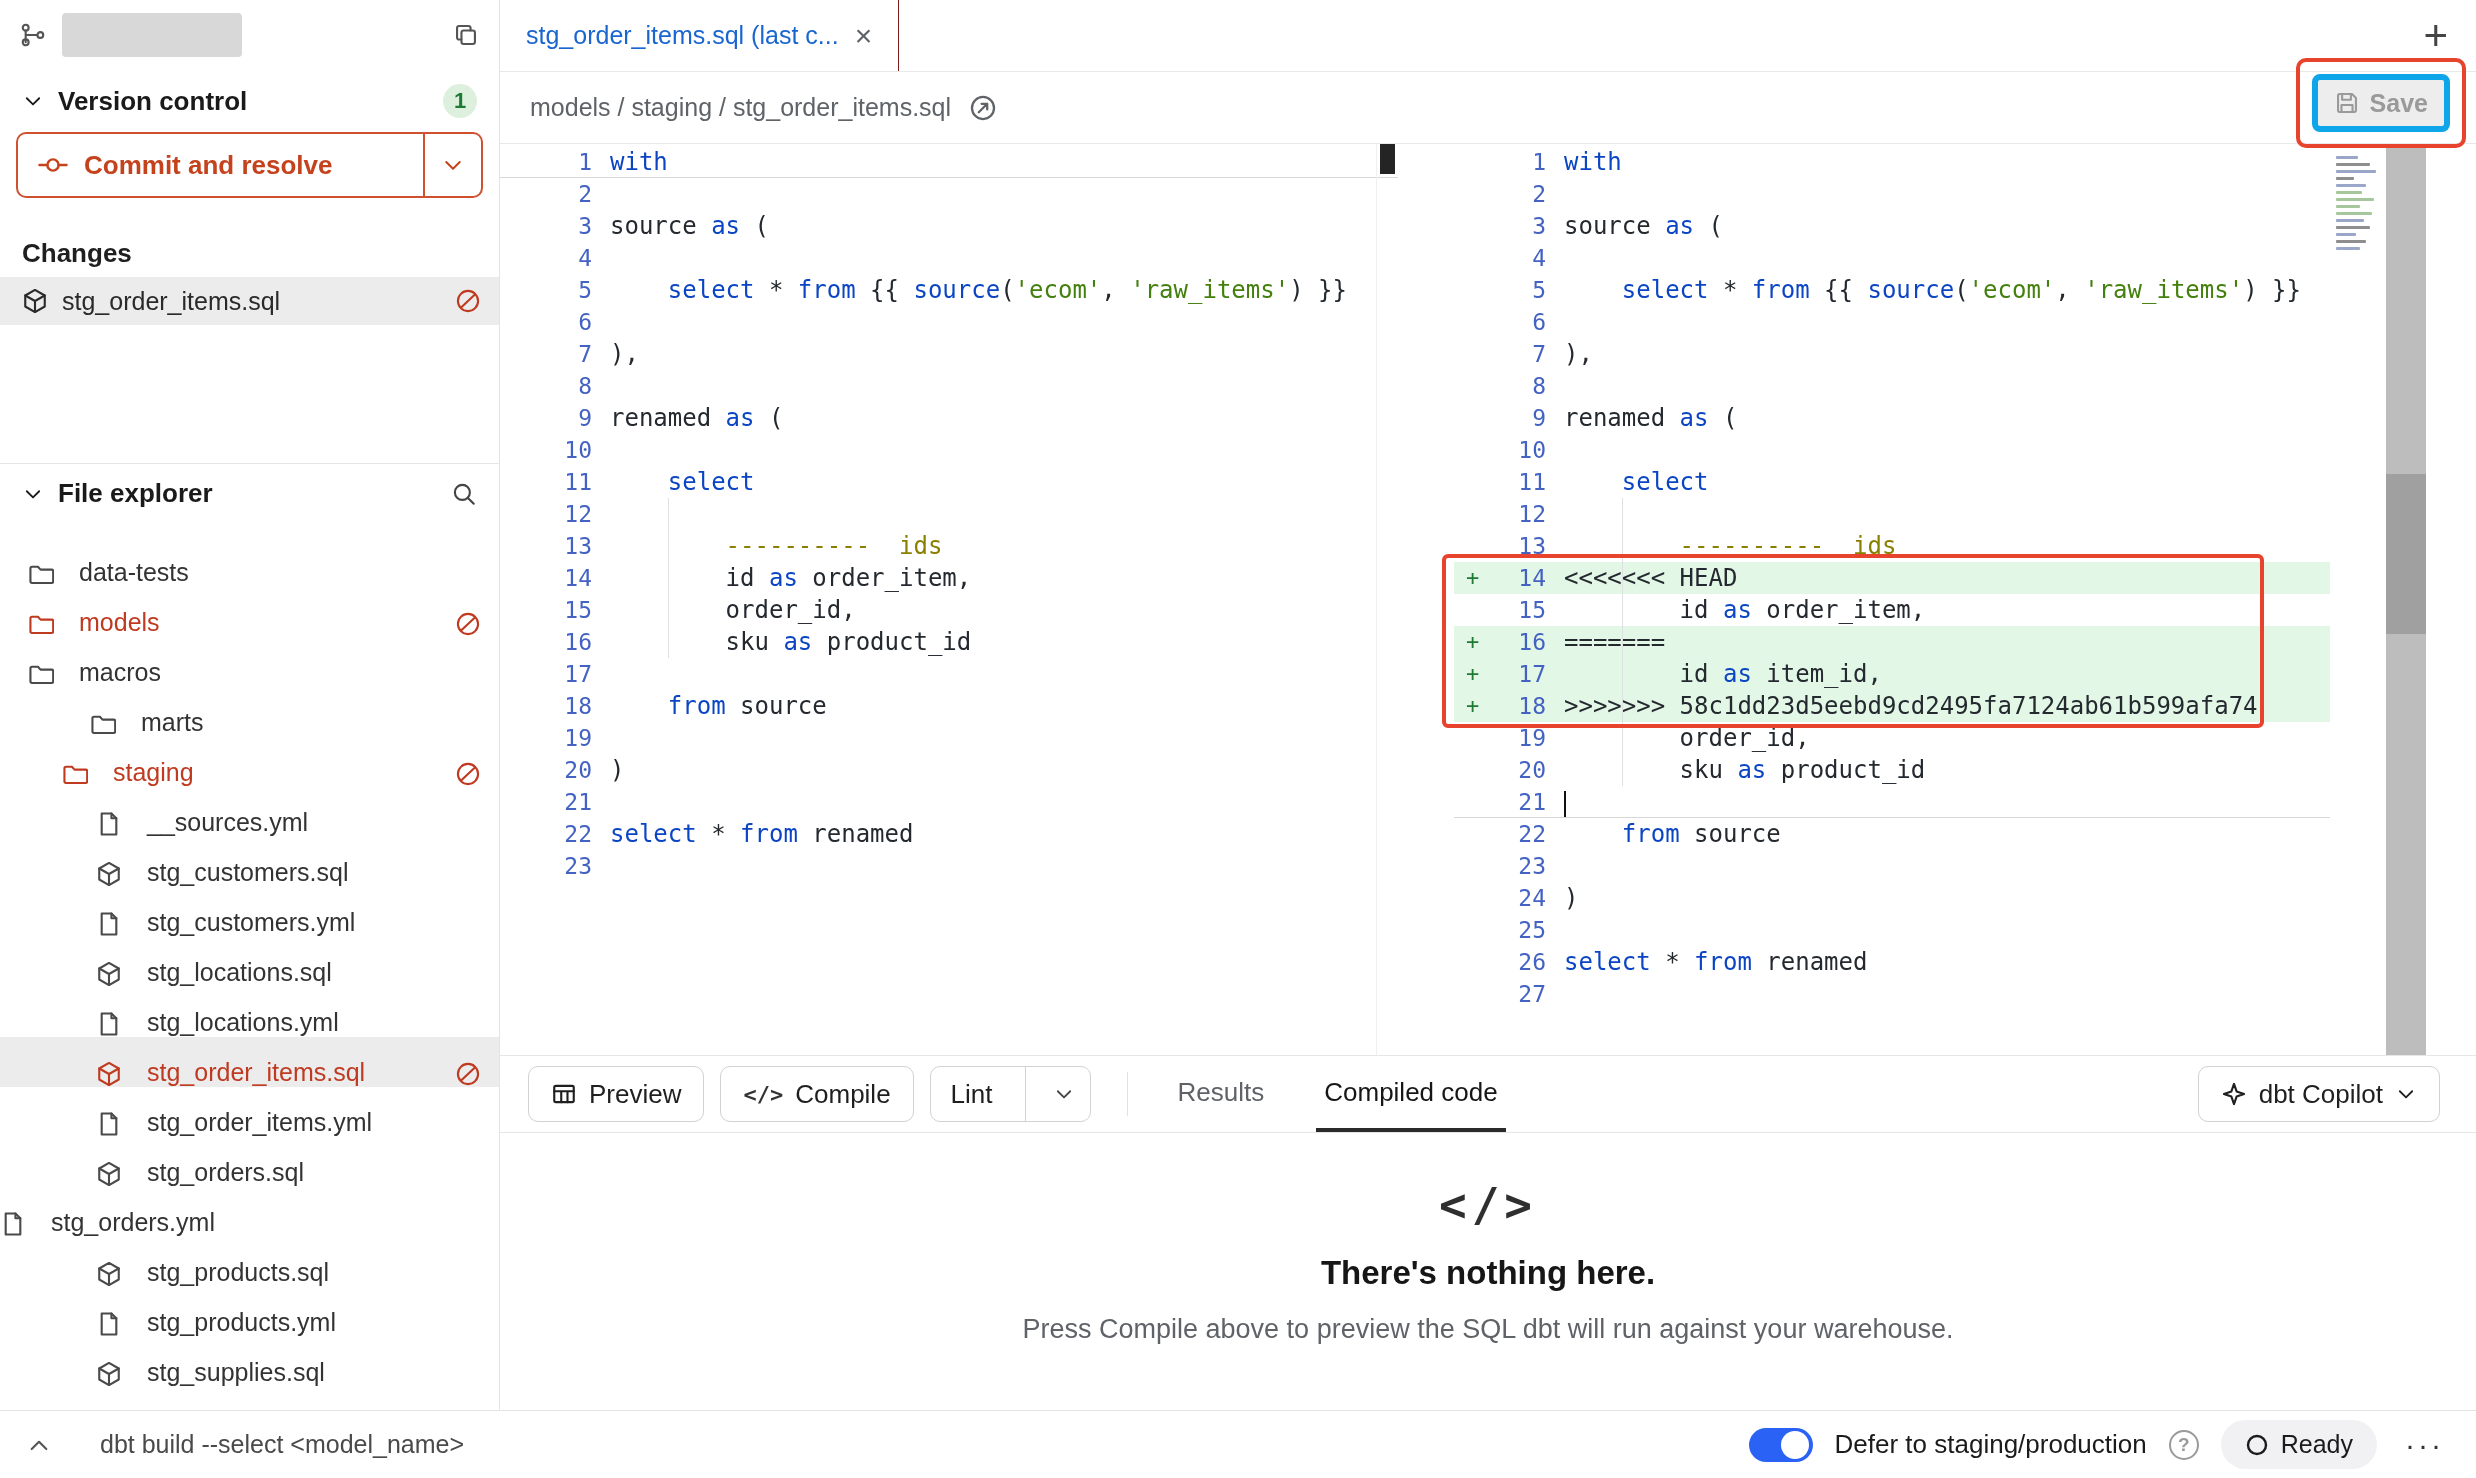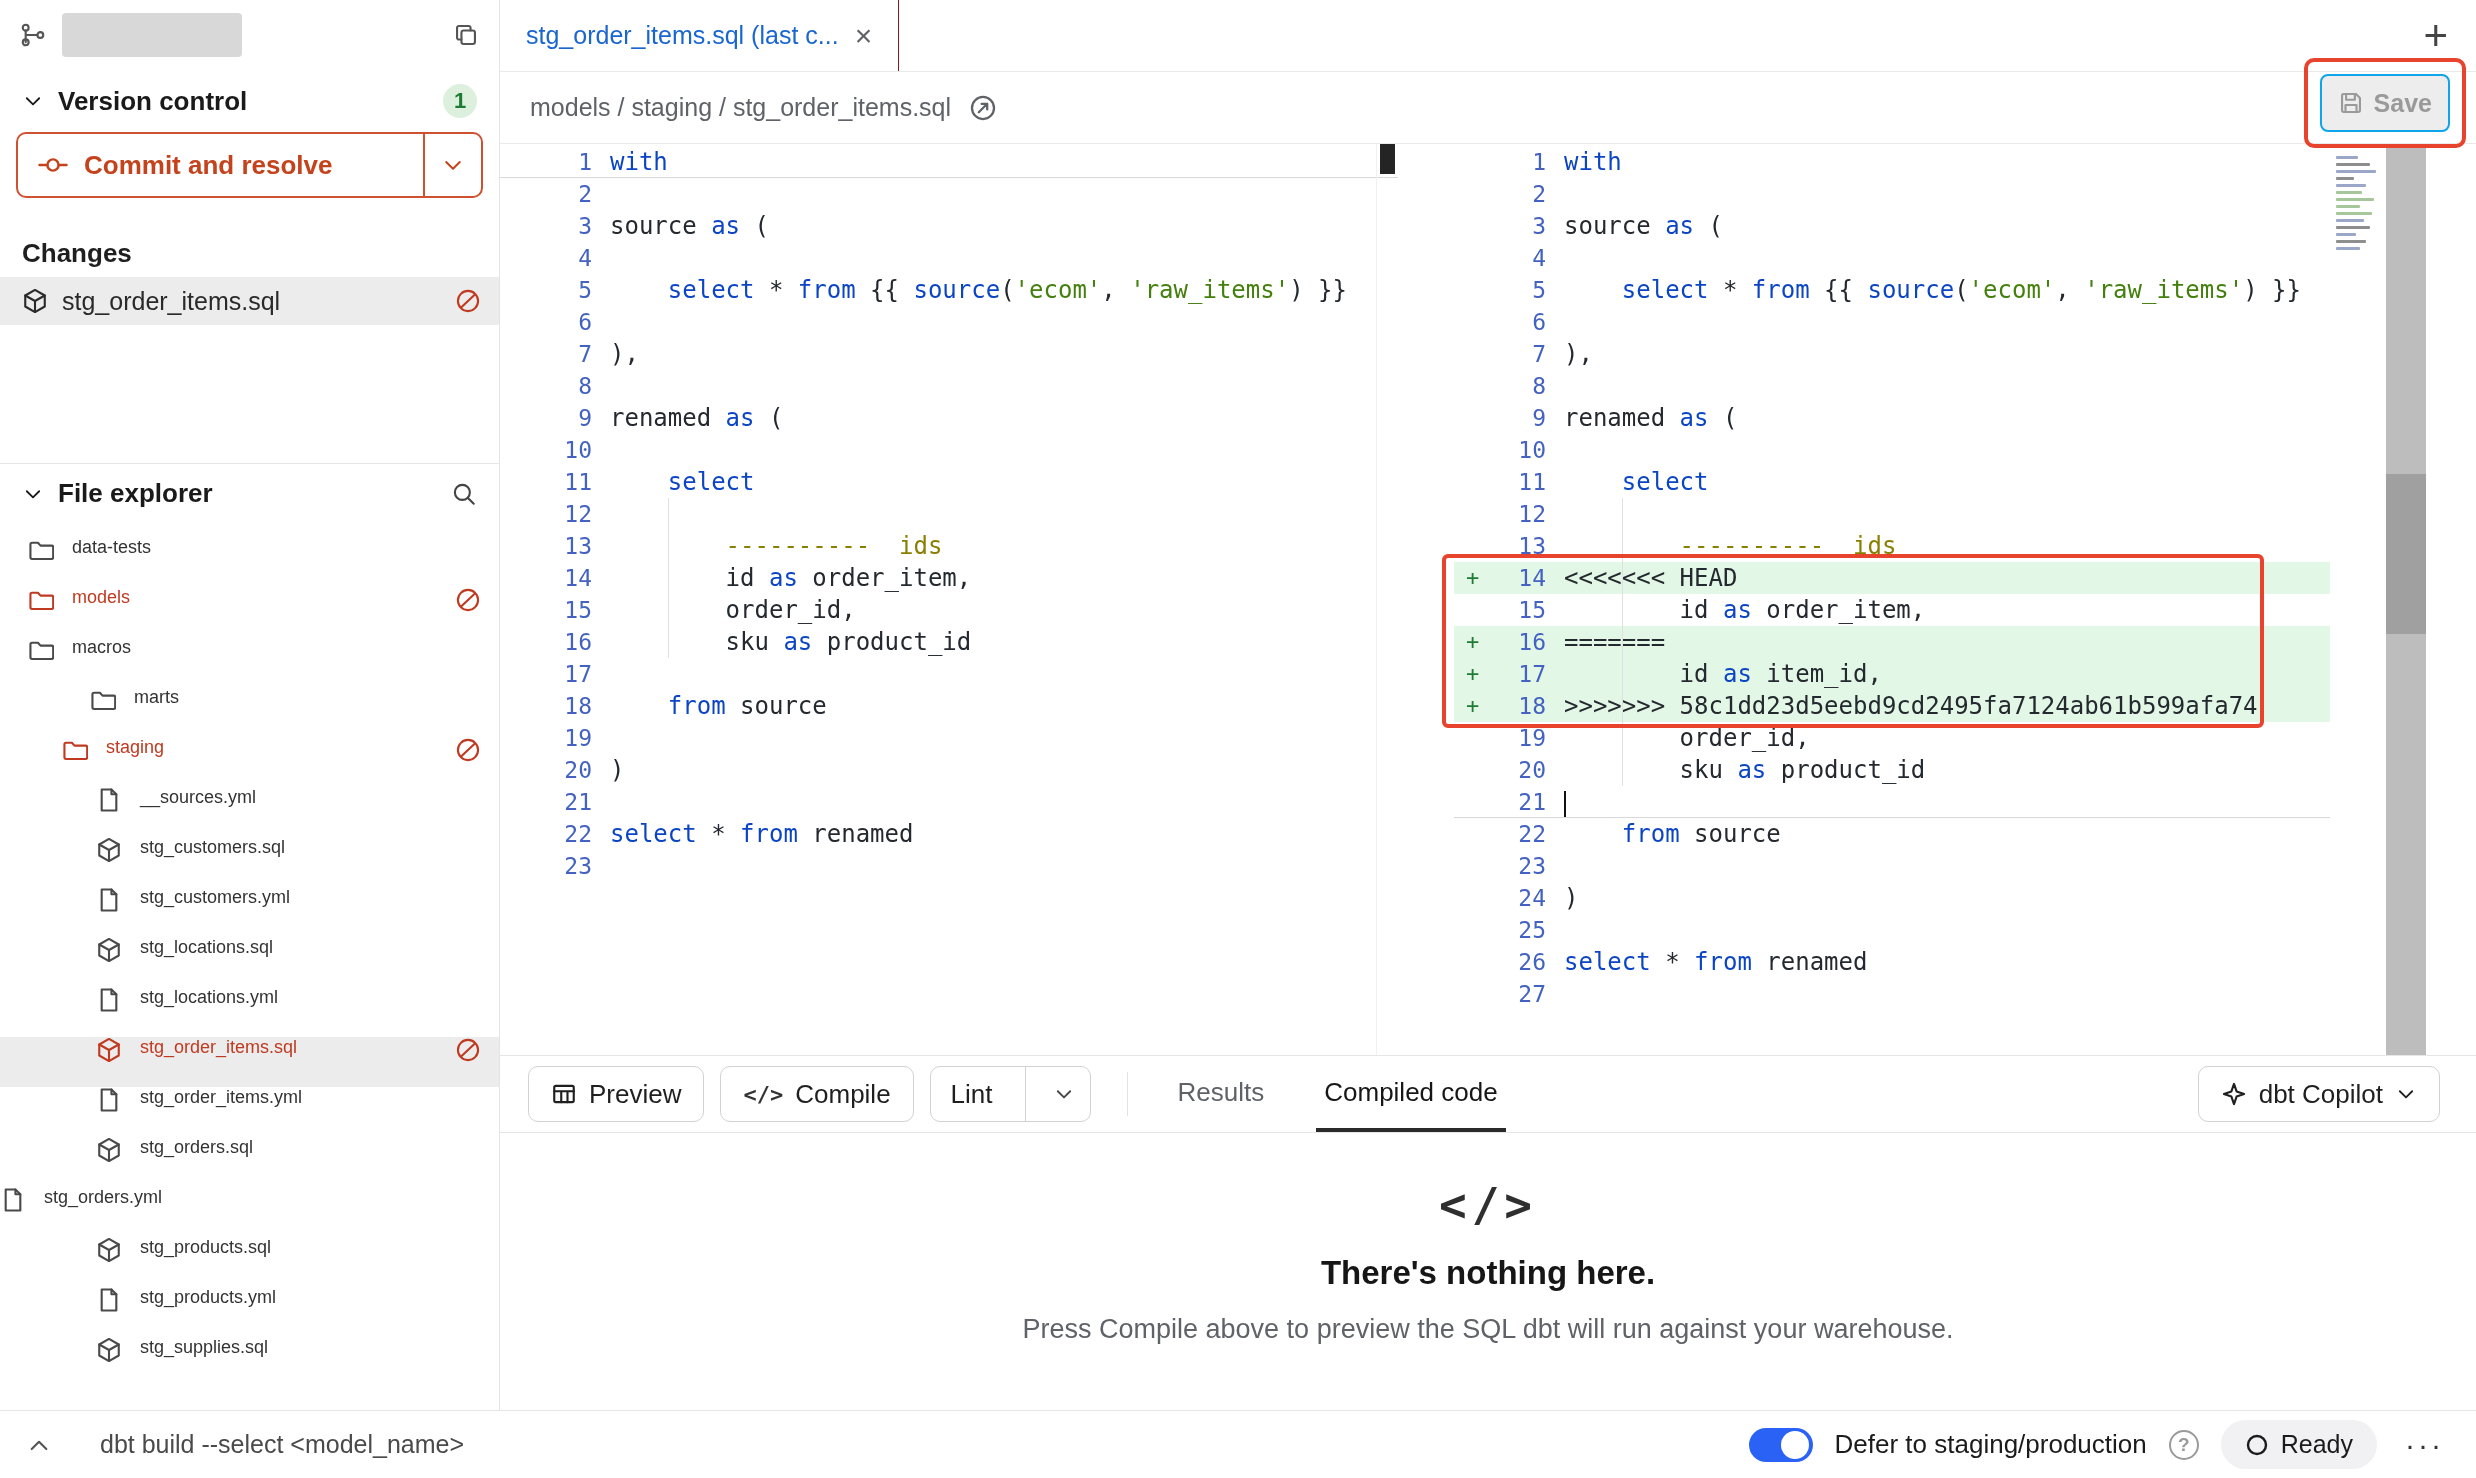--- a/index.html
+++ b/index.html
@@ -21,21 +21,21 @@
   .commit-main{flex:1;display:flex;align-items:center;gap:16px;padding-left:20px;font-size:26px;font-weight:600}
   .commit-div{width:2px;background:#cf5130}
   .commit-caret{width:56px;display:flex;align-items:center;justify-content:center}
   .changes-label{margin:40px 22px 8px;font-size:26px;font-weight:700}
   .change-row{height:48px;background:#ececec;display:flex;align-items:center;gap:14px;padding-left:22px;font-size:25px;color:#2a2a2a}
   .disc{margin-left:auto;margin-right:18px;color:#bf3a20}
   .sb-divider{height:1px;background:#e6e6e6;margin-top:138px}
   .fe{flex:1;min-height:0;overflow:hidden;display:flex;flex-direction:column}
   .fe .search{margin-left:auto;color:#444}
   #tree{padding-top:14px}
-  .trow{height:50px;display:flex;align-items:flex-start;gap:18px;font-size:18px;color:#333}
+  .trow{height:50px;display:flex;align-items:flex-end;gap:25px;font-size:25px;color:#333}
   .trow .ticon{color:#4a4a4a}
   .trow.sel{background:#ececec}
   .trow.mod{color:#bf3a20}
   .trow.mod .ticon{color:#bf3a20}
   .ticon{width:26px;height:26px;fill:none;stroke:currentColor;stroke-width:1.3;stroke-linecap:round;stroke-linejoin:round;flex:none}
 
   
   .main{flex:1;min-width:0;display:flex;flex-direction:column;position:relative;background:#fff}
   .tabbar{height:72px;display:flex;align-items:stretch;border-bottom:1px solid #e9e9e9}
   .tab{display:flex;align-items:center;gap:16px;padding:0 26px;border-right:1px solid #7f1d1d;color:#1a66d0;font-size:25px;background:#fff}
@@ -61,21 +61,21 @@
   .lscroll{position:absolute;top:0;right:0;width:22px;height:100%;border-left:1px solid #f0f0f0}
   .lthumb{position:absolute;top:0;right:3px;width:15px;height:30px;background:#242424}
   .minimap{width:56px;padding:12px 6px 0}
   .mbar{height:3px;margin-bottom:4px;background:#9aa7c9;border-radius:1px}
   .vscroll{width:40px;background:#bdbdbd;position:relative}
   .vthumb{position:absolute;left:0;top:330px;width:100%;height:160px;background:#a0a0a0}
   .edge-pad{width:50px}
   .conflict-box{position:absolute;left:942px;top:410px;width:822px;height:174px;border:4px solid #e8432d;border-radius:6px;pointer-events:none;z-index:4}
 
   .save-anno{position:absolute;top:58px;right:10px;padding:12px;border:4px solid #e8432d;border-radius:10px;z-index:5}
-  .save-btn{display:flex;align-items:center;gap:10px;background:#ededed;border:2px solid #0ea5e9;border-radius:8px;height:58px;padding:0 16px;color:#9a9a9a;font-size:25px;font-weight:600}
+  .save-btn{display:flex;align-items:center;gap:10px;background:#ededed;border:6px solid #0ea5e9;border-radius:8px;height:58px;padding:0 16px;color:#9a9a9a;font-size:25px;font-weight:600}
 
   
   .toolbar{height:78px;display:flex;align-items:center;border-top:1px solid #e6e6e6;border-bottom:1px solid #e6e6e6;padding-left:28px}
   .tbtn{display:flex;align-items:center;gap:12px;height:56px;padding:0 22px;border:1px solid #d2d2d2;border-radius:10px;font-size:26px;color:#1f1f1f;background:#fff;margin-right:16px}
   .tbtn.split{padding:0}
   .lint-main{padding:0 20px;display:flex;align-items:center;height:100%}
   .split-div{width:1px;background:#d2d2d2;height:100%}
   .lint-caret{width:52px;display:flex;align-items:center;justify-content:center;color:#444}
   .codeglyph{font-family:"DejaVu Sans Mono",monospace;font-weight:700;font-size:22px;color:#333}
   .vdiv{width:1px;height:44px;background:#e2e2e2;margin:0 20px}

